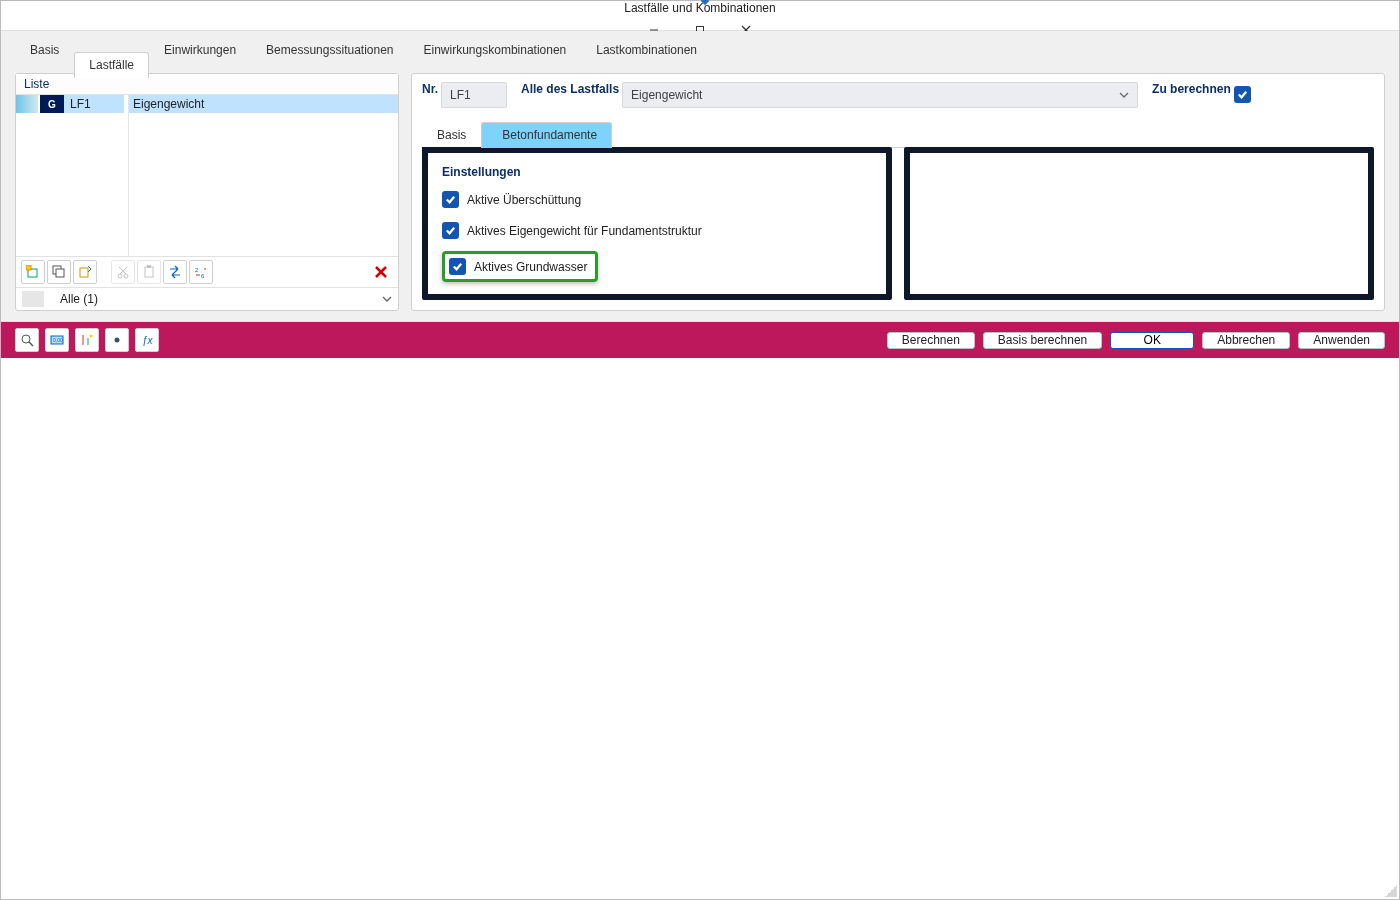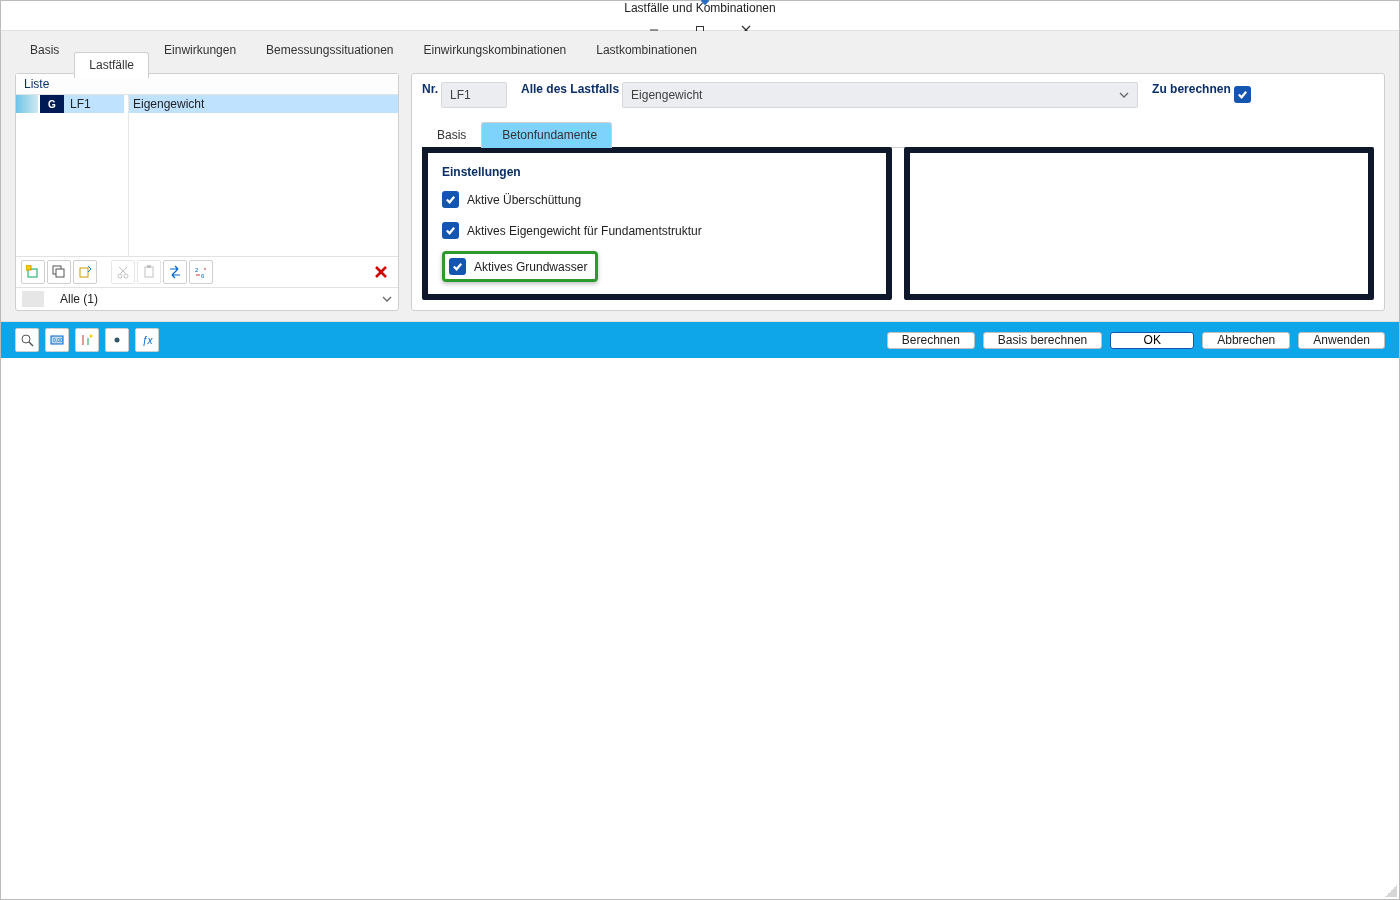--- a/index.html
+++ b/index.html
@@ -53,21 +53,21 @@
   .sub-tab { padding:5px 14px 6px 14px; color:#333; border:1px solid transparent; border-bottom:none; border-radius:3px 3px 0 0; background:#f0f0f0;}
   .sub-tab.active { background:#7dd3fc; border-color:#cfcfcf; position:relative; z-index:2;padding-left:20px;}
   .sub-tab-sep { flex:1; border-bottom:1px solid #cfcfcf; }
   .panels { flex:1; display:flex; gap:12px; margin-top:-1px;}
   .panel { flex:1; border:6px solid #0f172a; padding:12px 14px; background:#fff; border-radius:0 2px 2px 2px;}
   .panel.empty{ border-radius:2px;}
   .section-title { font-weight:600; color:#0b2f66; margin-bottom:12px; }
   .check-row { display:flex; align-items:center; gap:8px; margin-bottom:14px; }
   .highlight { display:inline-flex; border:3px solid #2c9b2c; border-radius:4px; padding:4px 8px 4px 4px; align-items:center; gap:8px; box-shadow:0 2px 4px rgba(0,0,0,.25); margin-top:-2px;}
   
-  .bottom-bar { background:#0ea5e9; border-top:1px solid #e0e0e0; padding:6px 14px; display:flex; align-items:center; gap:8px; }
+  .bottom-bar { background:#be185d; border-top:1px solid #e0e0e0; padding:6px 14px; display:flex; align-items:center; gap:8px; }
   .bottom-icons { display:flex; gap:6px; }
   .bottom-spacer { flex:1; }
   .btn { height:17px; padding:0 14px; border:1px solid #bfbfbf; border-radius:3px; background:#fff; display:flex; align-items:center; justify-content:center; cursor:default;}
   .btn.primary { border-color:#1256b0; color:#000; min-width:84px; }
   .grip { position:absolute; right:3px; bottom:3px; width:12px; height:12px; background:
      linear-gradient(135deg, transparent 50%, #bbb 50%) ; opacity:.6;}
 </style>
 </head>
 <body>
 

